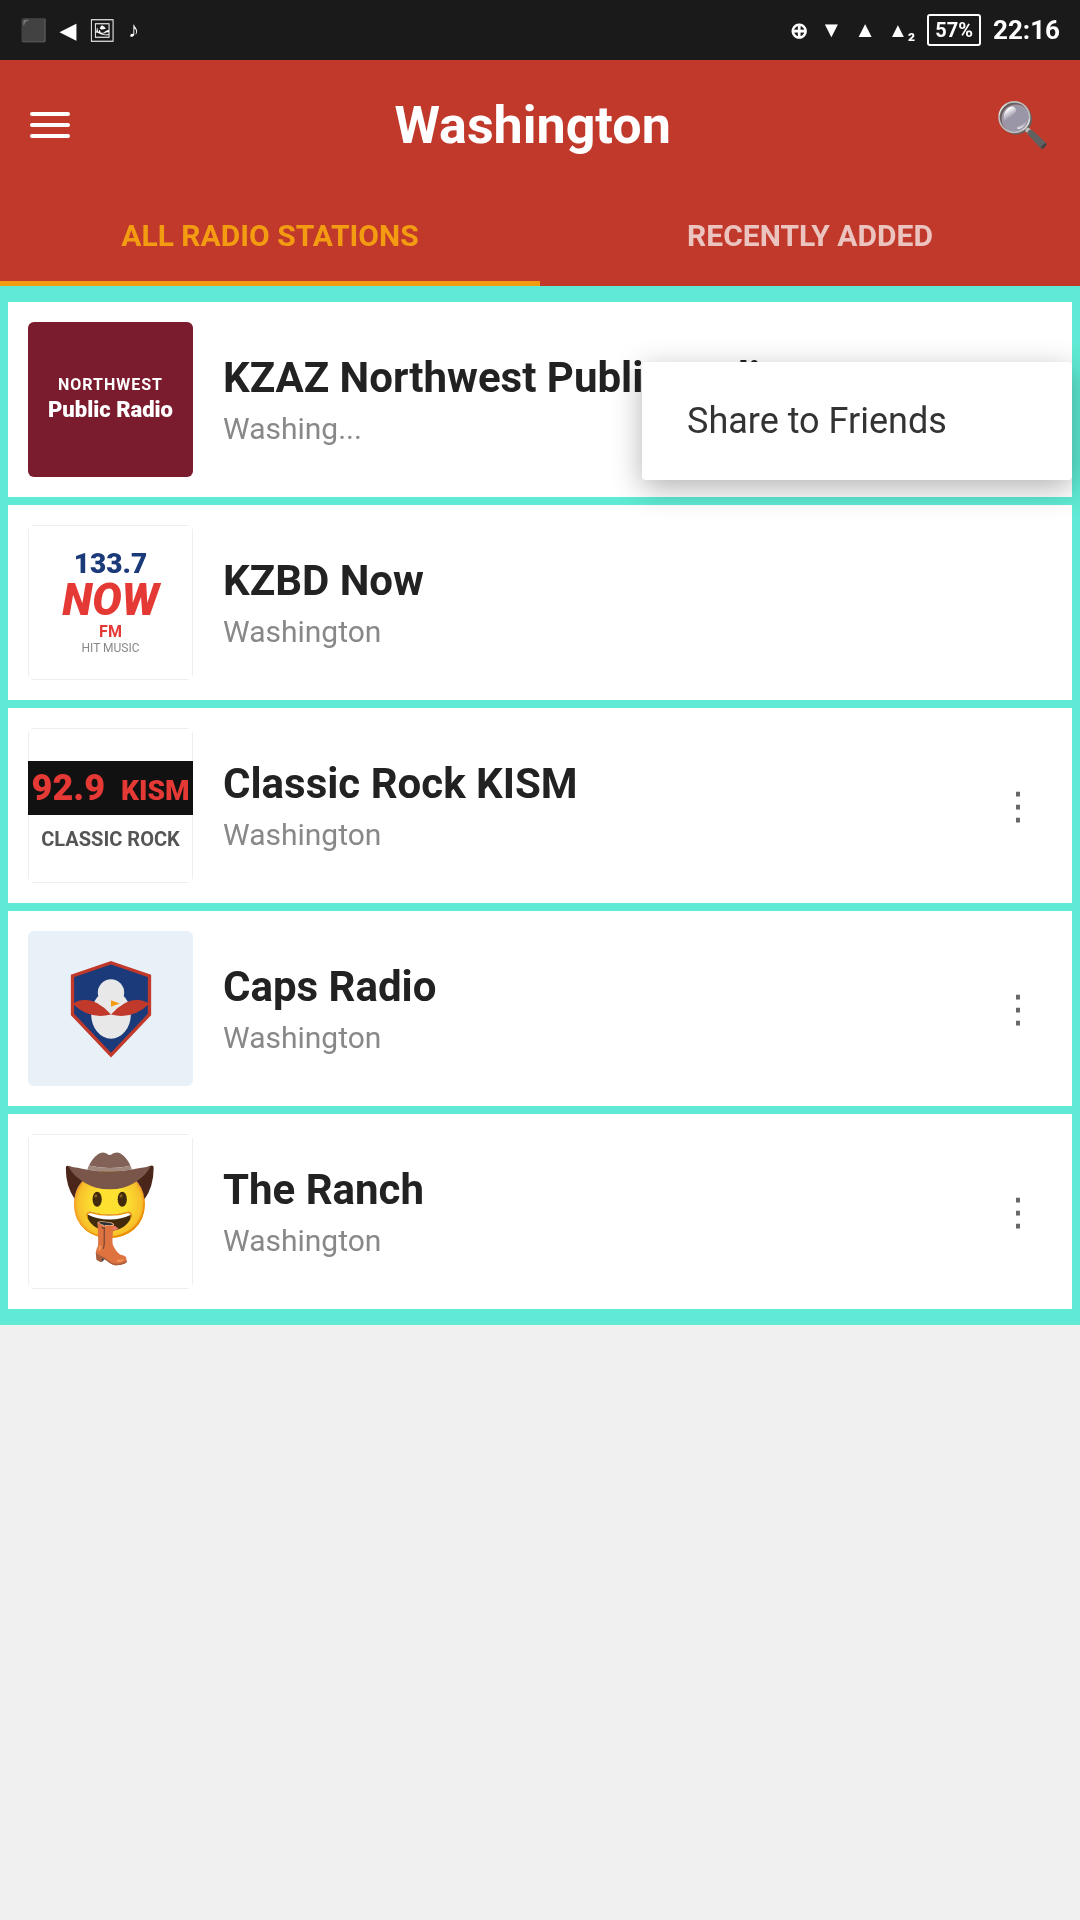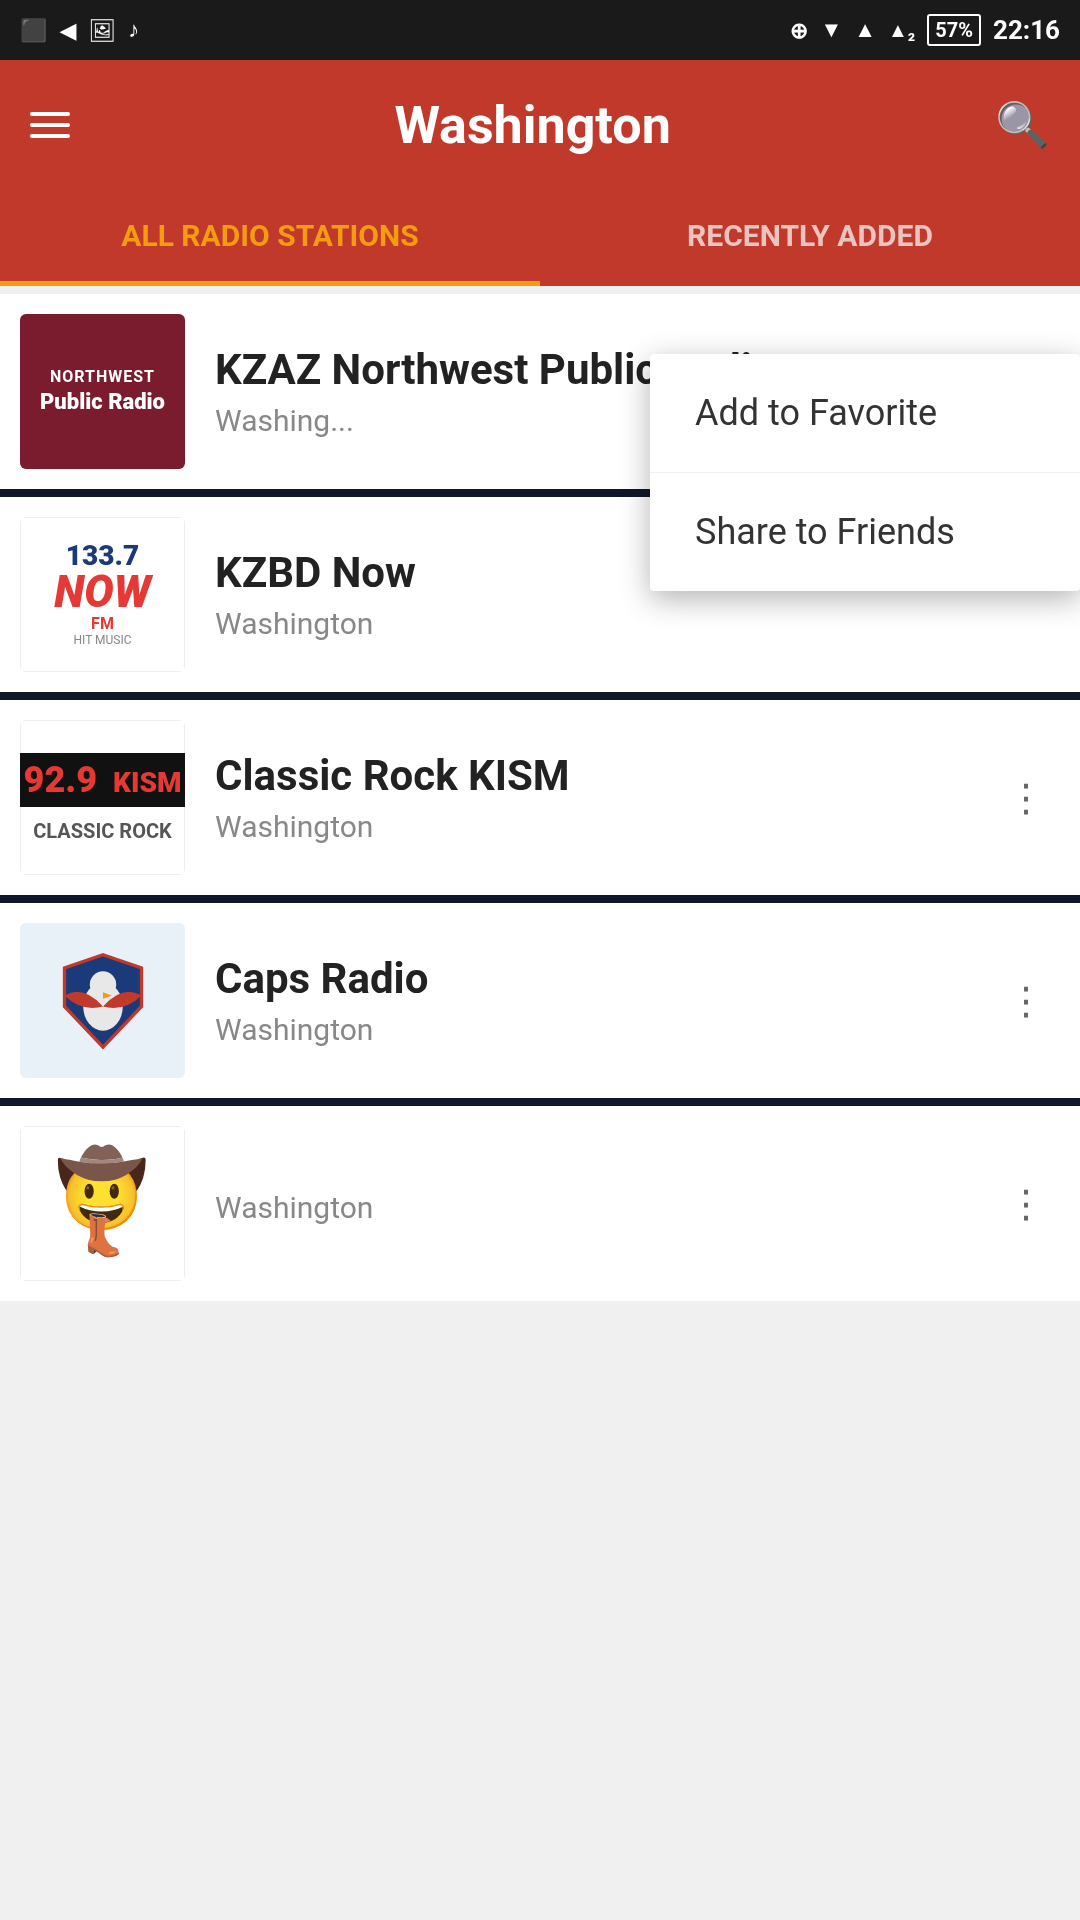--- a/index.html
+++ b/index.html
@@ -93,22 +93,22 @@
     .tab.active {
       color: #f39c12;
       border-bottom: 5px solid #f39c12;
     }
     .tab.inactive {
       color: rgba(255,255,255,0.7);
     }
 
     
     .stations-list {
-      background: #0f172a;
-      padding: 0;
+      background: #5eead4;
+      padding: 8px;
     }
 
     .station-card {
       background: white;
       margin: 8px 0;
       display: flex;
       align-items: center;
       padding: 20px;
       position: relative;
       min-height: 165px;
@@ -326,21 +326,20 @@
         <span style="font-size:22px; font-weight:900;">Public Radio</span>
       </div>
     </div>
     <div class="station-info">
       <div class="station-name">KZAZ Northwest Public Radio</div>
       <div class="station-location">Washing...</div>
     </div>
     <div class="more-btn">⋮</div>
 
     <div class="context-menu">
-      <div class="context-menu-item">Add to Favorite</div>
       <div class="context-menu-item">Share to Friends</div>
     </div>
   </div>
 
   <div class="station-card">
     <div class="station-logo">
       <div class="logo-now">
         <div class="logo-now-inner">
           <span class="logo-now-freq">133.7</span>
           <span class="logo-now-text" style="color:#e53935; font-style:italic;">NOW</span>
@@ -402,18 +401,19 @@
     <div class="station-logo">
       <div class="logo-ranch">
         <div style="display:flex; flex-direction:column; align-items:center; justify-content:center;">
 
           <div style="font-size:75px; line-height:1;">🤠</div>
           <div style="font-size:40px; line-height:1; margin-top:-10px;">👢</div>
         </div>
       </div>
     </div>
     <div class="station-info">
+      <div class="station-name">The Ranch</div>
       <div class="station-location">Washington</div>
     </div>
     <div class="more-btn">⋮</div>
   </div>
 
 </div>
 
 </body></html>

